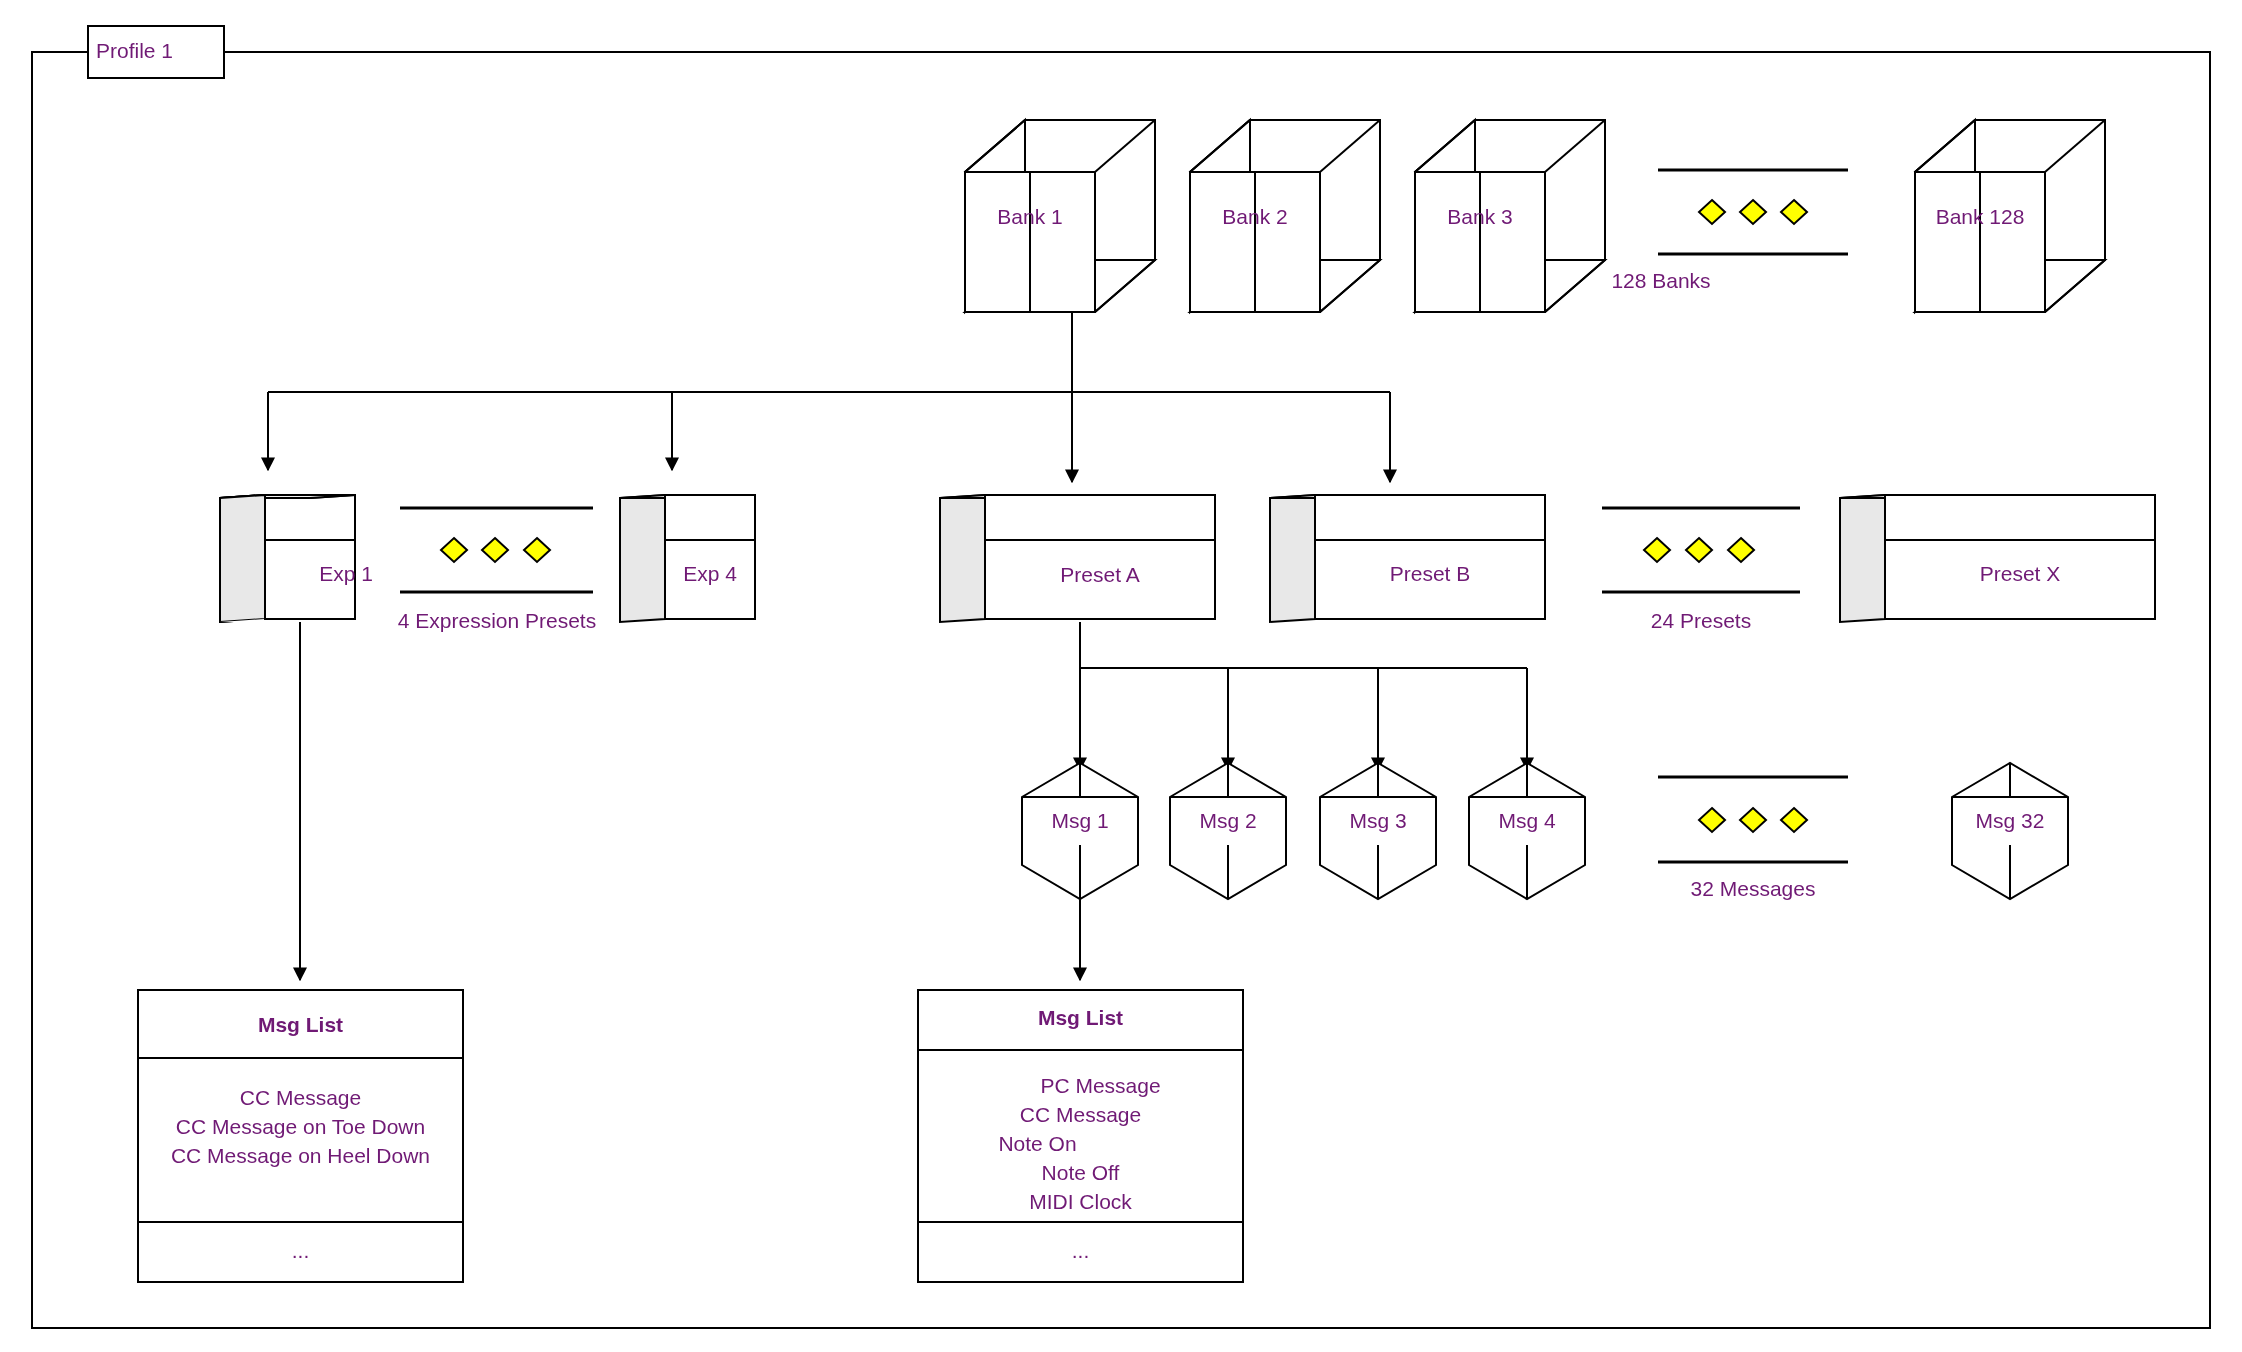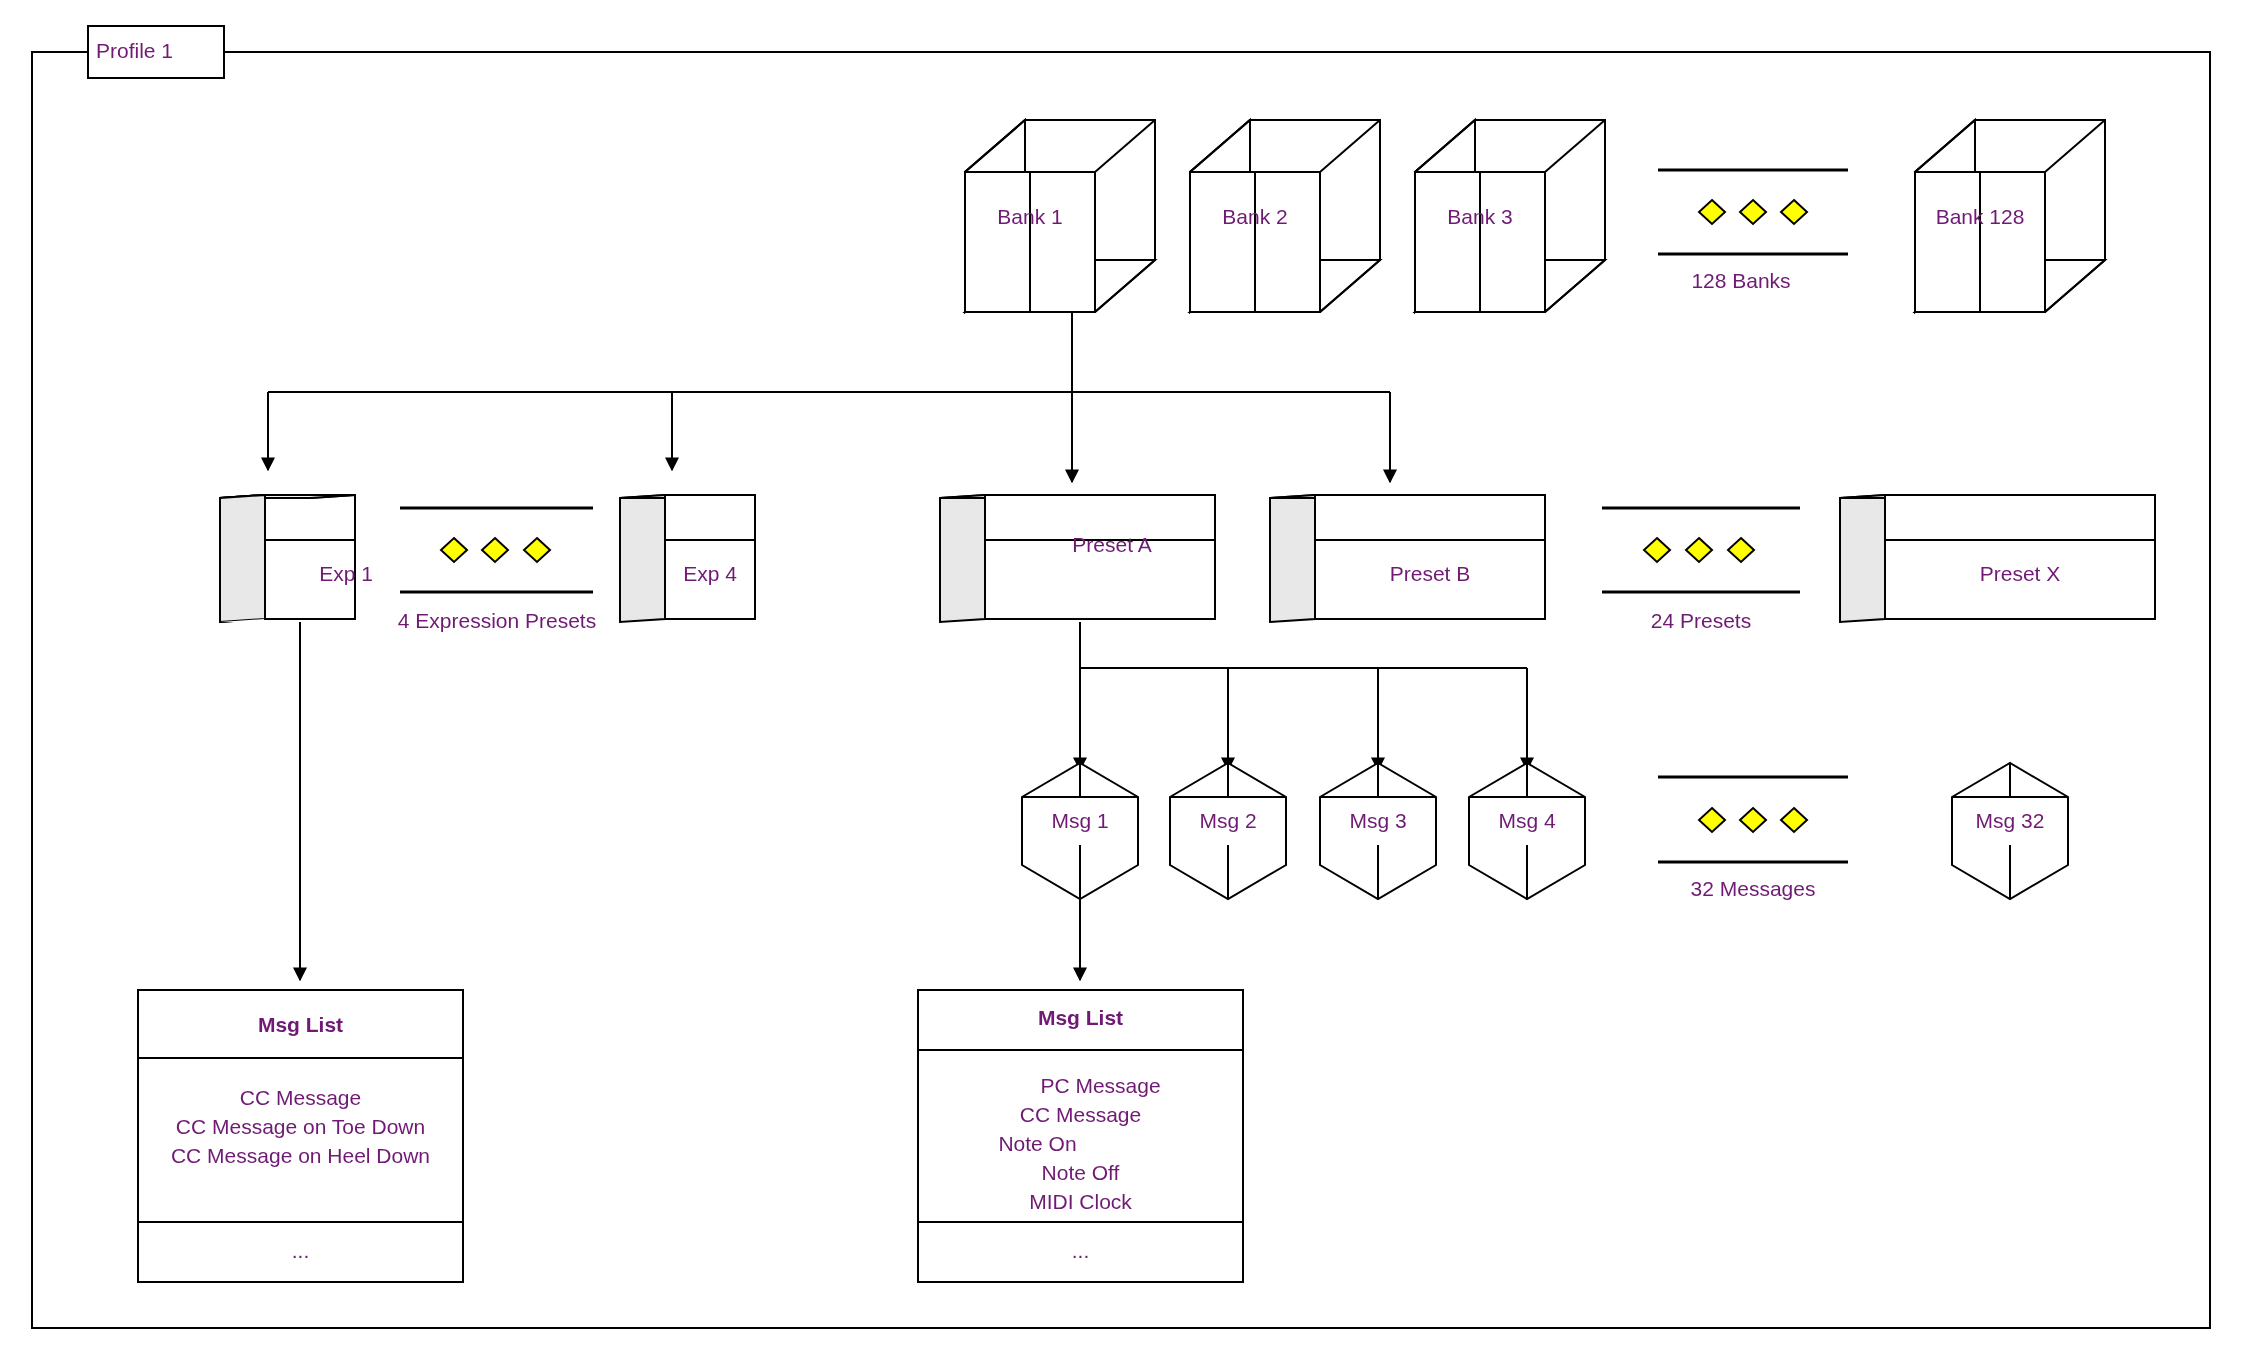--- a/index.html
+++ b/index.html
@@ -255,28 +255,28 @@
       <line x1="918" y1="1222" x2="1243" y2="1222" stroke="#000000" stroke-width="2"></line>
     </g>
   </svg>
 
   <div class="lbl" style="left:96px; top:38px; width:120px; text-align:left;">Profile 1</div>
 
   <div class="lbl" style="left:975px; top:204px; width:110px;">Bank 1</div>
   <div class="lbl" style="left:1200px; top:204px; width:110px;">Bank 2</div>
   <div class="lbl" style="left:1425px; top:204px; width:110px;">Bank 3</div>
   <div class="lbl" style="left:1925px; top:204px; width:110px;">Bank 128</div>
-  <div class="lbl" style="left:1636px; top:268px; width:210px;text-align:center;">128 Banks</div>
+  <div class="lbl" style="left:1556px; top:268px; width:210px;text-align:center;">128 Banks</div>
 
   <div class="lbl" style="left:265px; top:561px; width:90px;padding-left:36px;">Exp 1</div>
   <div class="lbl" style="left:665px; top:561px; width:90px;">Exp 4</div>
   <div class="lbl multiline" style="left:392px; top:608px; width:210px;">4 Expression
 Presets</div>
 
-  <div class="lbl" style="left:985px; top:532px; width:230px;padding-left:12px;">Preset A</div>
+  <div class="lbl" style="left:985px; top:562px; width:230px;">Preset A</div>
   <div class="lbl" style="left:1315px; top:561px; width:230px;">Preset B</div>
   <div class="lbl" style="left:1885px; top:561px; width:270px;">Preset X</div>
   <div class="lbl" style="left:1596px; top:608px; width:210px;">24 Presets</div>
 
   <div class="lbl" style="left:1025px; top:808px; width:110px;">Msg 1</div>
   <div class="lbl" style="left:1173px; top:808px; width:110px;">Msg 2</div>
   <div class="lbl" style="left:1323px; top:808px; width:110px;">Msg 3</div>
   <div class="lbl" style="left:1472px; top:808px; width:110px;">Msg 4</div>
   <div class="lbl" style="left:1955px; top:808px; width:110px;">Msg 32</div>
   <div class="lbl" style="left:1648px; top:876px; width:210px;">32 Messages</div>

